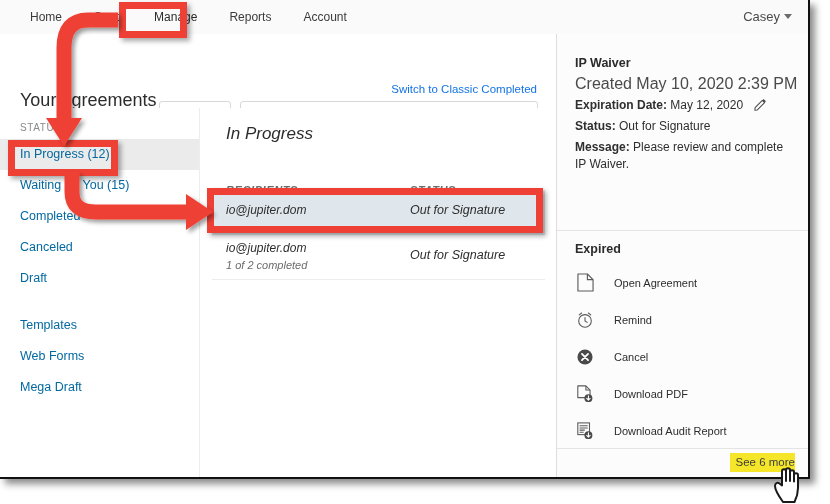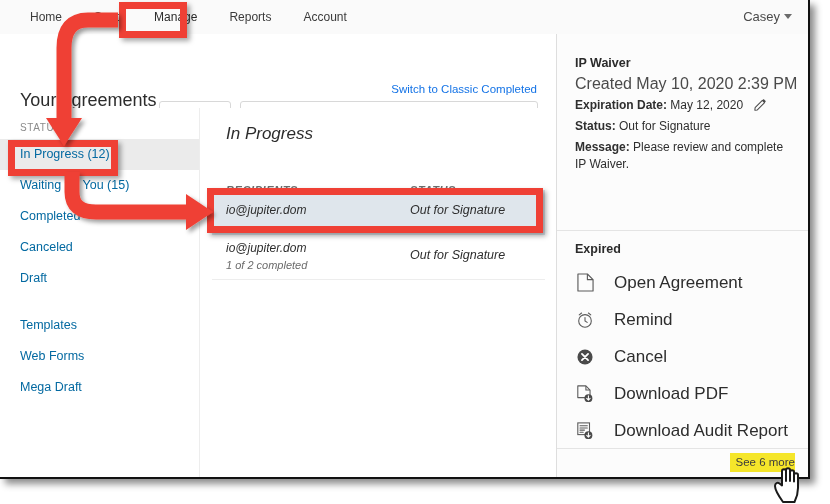--- a/index.html
+++ b/index.html
@@ -267,21 +267,21 @@
     align-items: center;
     cursor: pointer;
   }
   .action .ico {
     width: 20px; height: 20px;
     margin-left: 4px;
     display: flex; align-items: center; justify-content: center;
   }
   .action .alabel {
     margin-left: 19px;
-    font-size: 17px;
+    font-size: 11px;
     color: #2d2d2d;
     white-space: nowrap;
   }
   .see-more-wrap {
     position: absolute;
     left: 0; top: 414px;
     width: 252px; height: 29px;
     border-top: 1px solid #e4e4e4;
     background: #fcfcfc;
   }

